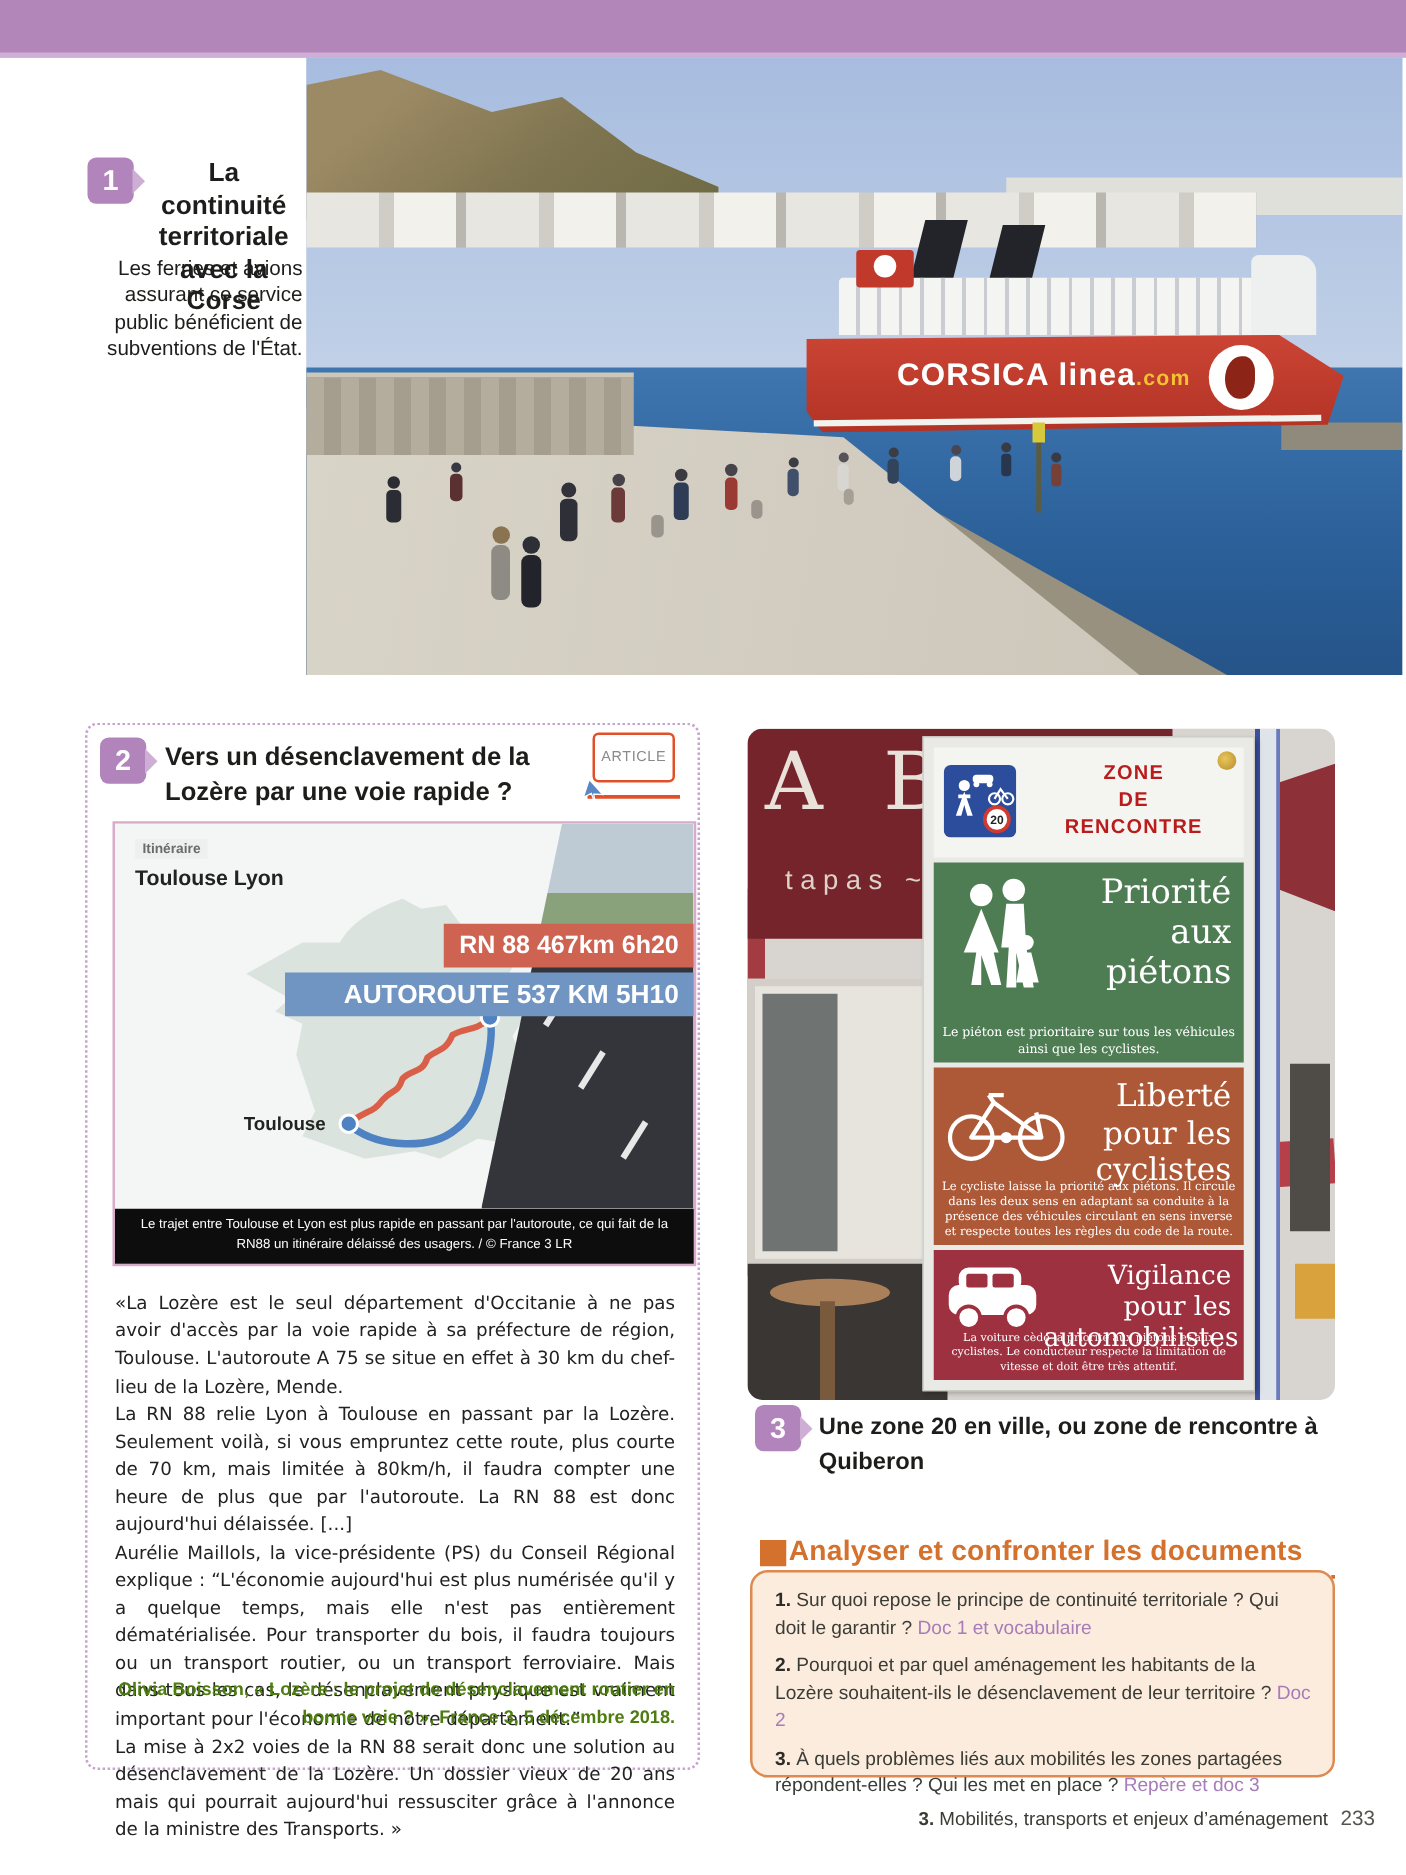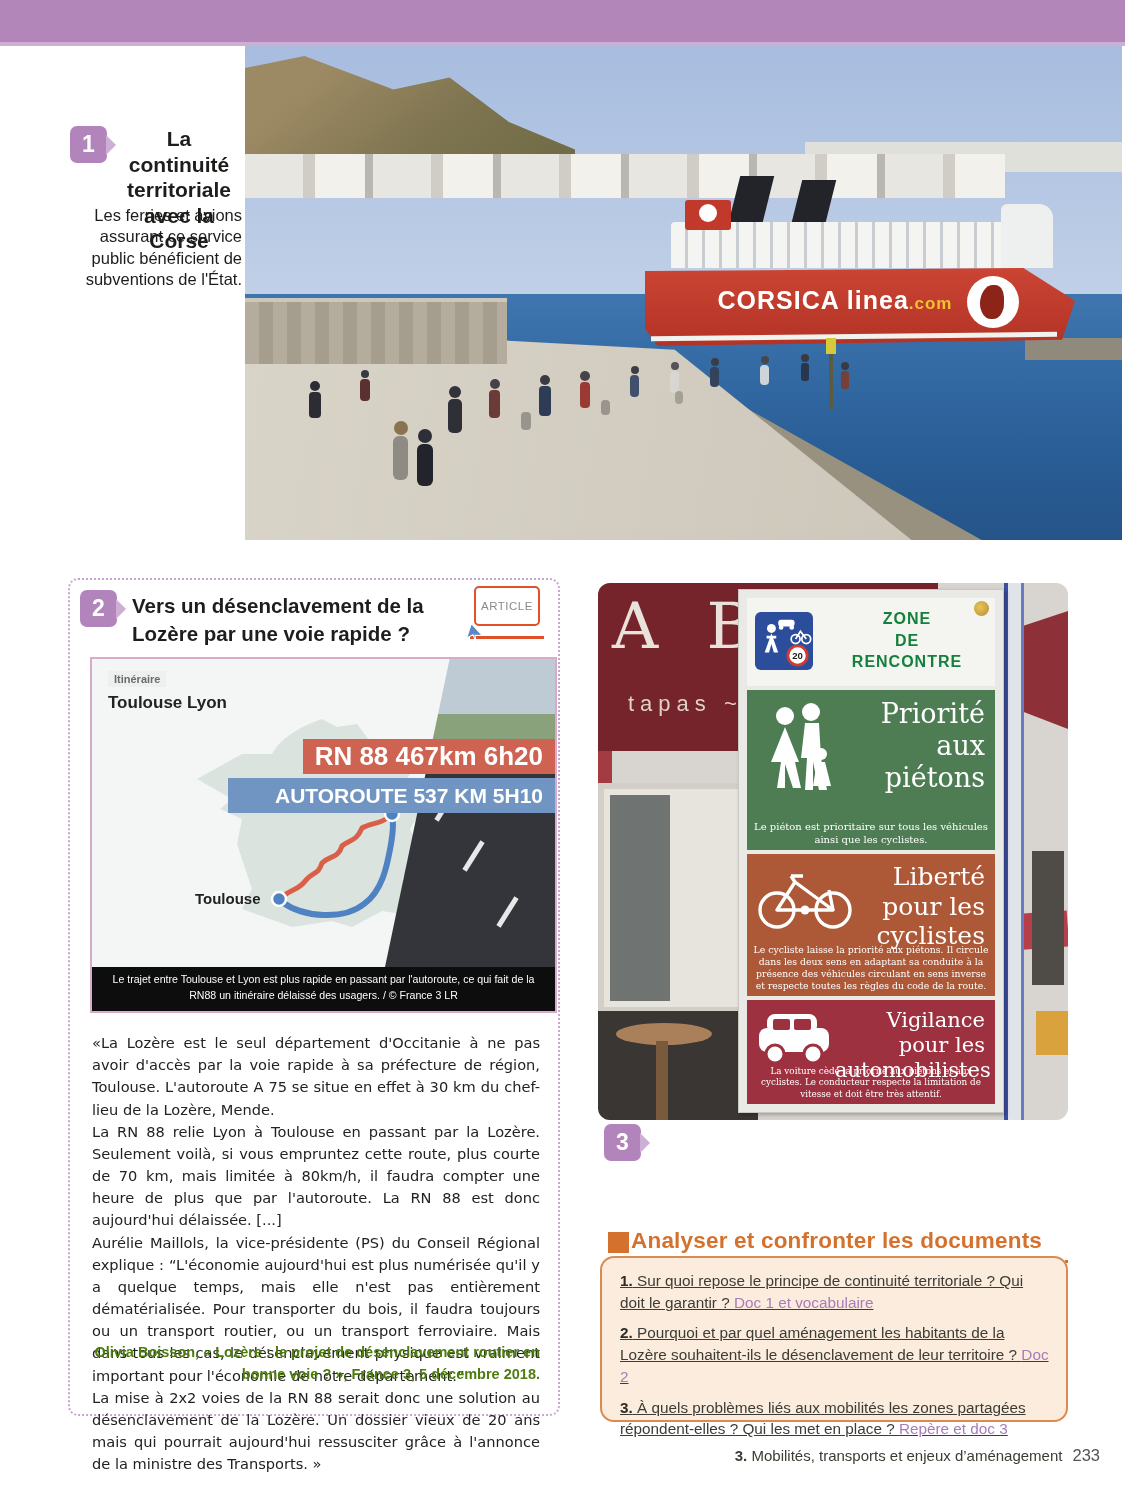--- a/index.html
+++ b/index.html
@@ -86,21 +86,21 @@
   
   .mapfig { position:absolute; left:20px; top:77px; width:467px; height:356px; border:2px solid #d8abc9; background:#fff; }
   .map-area { position:absolute; left:0; top:0; width:463px; height:308px; background:#f4f6f5; overflow:hidden; }
   .hw-photo { position:absolute; right:0; top:0; width:170px; height:308px;
           clip-path:polygon(38% 0, 100% 0, 100% 100%, 0 100%);
           background:linear-gradient(#bfcbd4 0 18%, #8aa27b 18% 30%, #55614d 30% 36%, #33353a 36% 100%); }
   .hw-line { position:absolute; width:5px; height:34px; background:#e8e8e8; transform:rotate(32deg); }
   .map-label-small { position:absolute; left:16px; top:12px; font-size:11px; font-weight:bold; color:#6b6b6b;
           background:#eef0ef; padding:2px 6px; }
   .map-label-route { position:absolute; left:16px; top:34px; font-size:17px; font-weight:bold; color:#222; }
-  .banner { position:absolute; right:0; color:#fff; font-weight:bold; font-size:26px;
+  .banner { position:absolute; right:0; color:#fff; font-weight:bold; font-size:20px;
           display:flex; align-items:center; padding:0 12px; height:35px; }
   .banner.rn { top:80px; background:#cd6350; }
   .banner.auto { top:119px; background:#7195c3; font-size:21px;padding-left:47px; }
   .map-caption { position:absolute; left:0; bottom:0; width:463px; height:44px; background:#0d0d0d; color:#fdfdfd;
           font-size:10.6px; line-height:1.55; text-align:center; padding:4px 8px; }
 
   
   .doc2-quote { position:absolute; left:22px; top:452px; width:448px; font-family:"DejaVu Sans", sans-serif;
           font-size:14.6px; line-height:1.52; text-align:justify; color:#222; }
   .doc2-source { position:absolute; left:22px; top:762px; width:448px; text-align:right;
@@ -125,21 +125,21 @@
   .p3-yellow { position:absolute; left:438px; top:428px; width:32px; height:44px; background:#d9a23c; }
   .p3-pole { position:absolute; left:406px; top:0; width:20px; height:537px; background:#dfe3ea;
           border-left:4px solid #3b4fa0; border-right:3px solid #6a7abf; }
 
   
   .sign { position:absolute; left:140px; top:6px; width:266px; height:524px; background:#e9e9e5;
           border:1px solid #c9c9c2; padding:8px; box-shadow:2px 2px 4px rgba(0,0,0,.25); }
   .sign-header { position:relative; width:100%; height:88px; background:#f4f4f0; margin-bottom:4px; }
   .picto { position:absolute; left:8px; top:14px; }
   .sign-title { position:absolute; left:78px; top:10px; width:164px; text-align:center; font-weight:bold;
-          font-size:16px; line-height:1.35; color:#15803d; word-spacing:200px; letter-spacing:1px; }
+          font-size:16px; line-height:1.35; color:#b91c1c; word-spacing:200px; letter-spacing:1px; }
   .sign-logo { position:absolute; right:6px; top:3px; width:15px; height:15px; border-radius:50%;
           background:radial-gradient(circle at 40% 40%, #e7c65a, #b98a2d); }
   .panel { position:relative; width:100%; margin-bottom:4px; color:#ffffff; font-family:"DejaVu Serif", serif; }
   .panel.green { height:160px; background:#4e7d54; }
   .panel.orange { height:142px; background:#ad5836; }
   .panel.red { height:104px; background:#9e3140; }
   .panel-title { position:absolute; right:10px; top:8px; text-align:right; line-height:1.18; }
   .panel.green .panel-title { font-size:27px; width:150px; word-spacing:200px; }
   .panel.orange .panel-title { font-size:25px; width:140px; }
   .panel.red .panel-title { font-size:21px; width:150px; }
@@ -154,21 +154,21 @@
   .doc3-cap-row { display:flex; gap:14px; }
   .doc3-cap-text { font-weight:bold; font-size:19px; line-height:1.45; padding-top:4px; }
 
   
   .q-head { left:608px; top:1228px; width:460px; display:flex; align-items:flex-start; gap:2px;
           border-bottom:3px dotted #d4712d; padding-bottom:6px; }
   .q-head-square { width:21px; height:21px; background:#d4712d; margin-top:4px; }
   .q-head-title { color:#d4712d; font-weight:bold; font-size:22.5px; letter-spacing:.2px; }
   .q-box { left:600px; top:1256px; width:468px; height:166px; background:#fbecdd;
           border:2px solid #dd8a50; border-radius:14px; padding:12px 16px 8px 18px; }
-  .q-item { font-size:15.3px; line-height:1.42; color:#3c3c36; margin-bottom:9px;text-decoration:underline; }
+  .q-item { font-size:15.3px; line-height:1.42; color:#3c3c36; margin-bottom:9px; }
   .q-num { font-weight:bold; color:#2c2c28; }
   .q-ref { color:#a77cb8; }
 
   
   .footer { left:0; top:1446px; width:1100px; text-align:right; font-size:15px; color:#3c3c34; }
   .footer .chapnum { font-weight:bold; }
   .footer .pagenum { color:#55544e; font-size:16.5px; padding-left:10px; }
 
   svg { display:block; }
 </style>
@@ -368,20 +368,21 @@
       </svg>
       <div class="panel-title">Vigilance pour les automobilistes</div>
       <div class="panel-sub">La voiture cède la priorité aux piétons et aux cyclistes. Le conducteur respecte la limitation de vitesse et doit être très attentif.</div>
     </div>
   </div>
 </div>
 
 <div class="abs doc3-cap">
   <div class="doc3-cap-row">
     <div class="doc-badge">3</div>
+    <div class="doc3-cap-text">Une zone 20 en ville, ou zone de rencontre à Quiberon</div>
   </div>
 </div>
 
 <div class="abs q-head">
   <div class="q-head-square"></div>
   <div class="q-head-title">Analyser et confronter les documents</div>
 </div>
 <div class="abs q-box">
   <div class="q-item">
     <span class="q-num">1.</span><span> Sur quoi repose le principe de continuité territoriale ? Qui doit le garantir ? </span><span class="q-ref">Doc 1 et vocabulaire</span>

